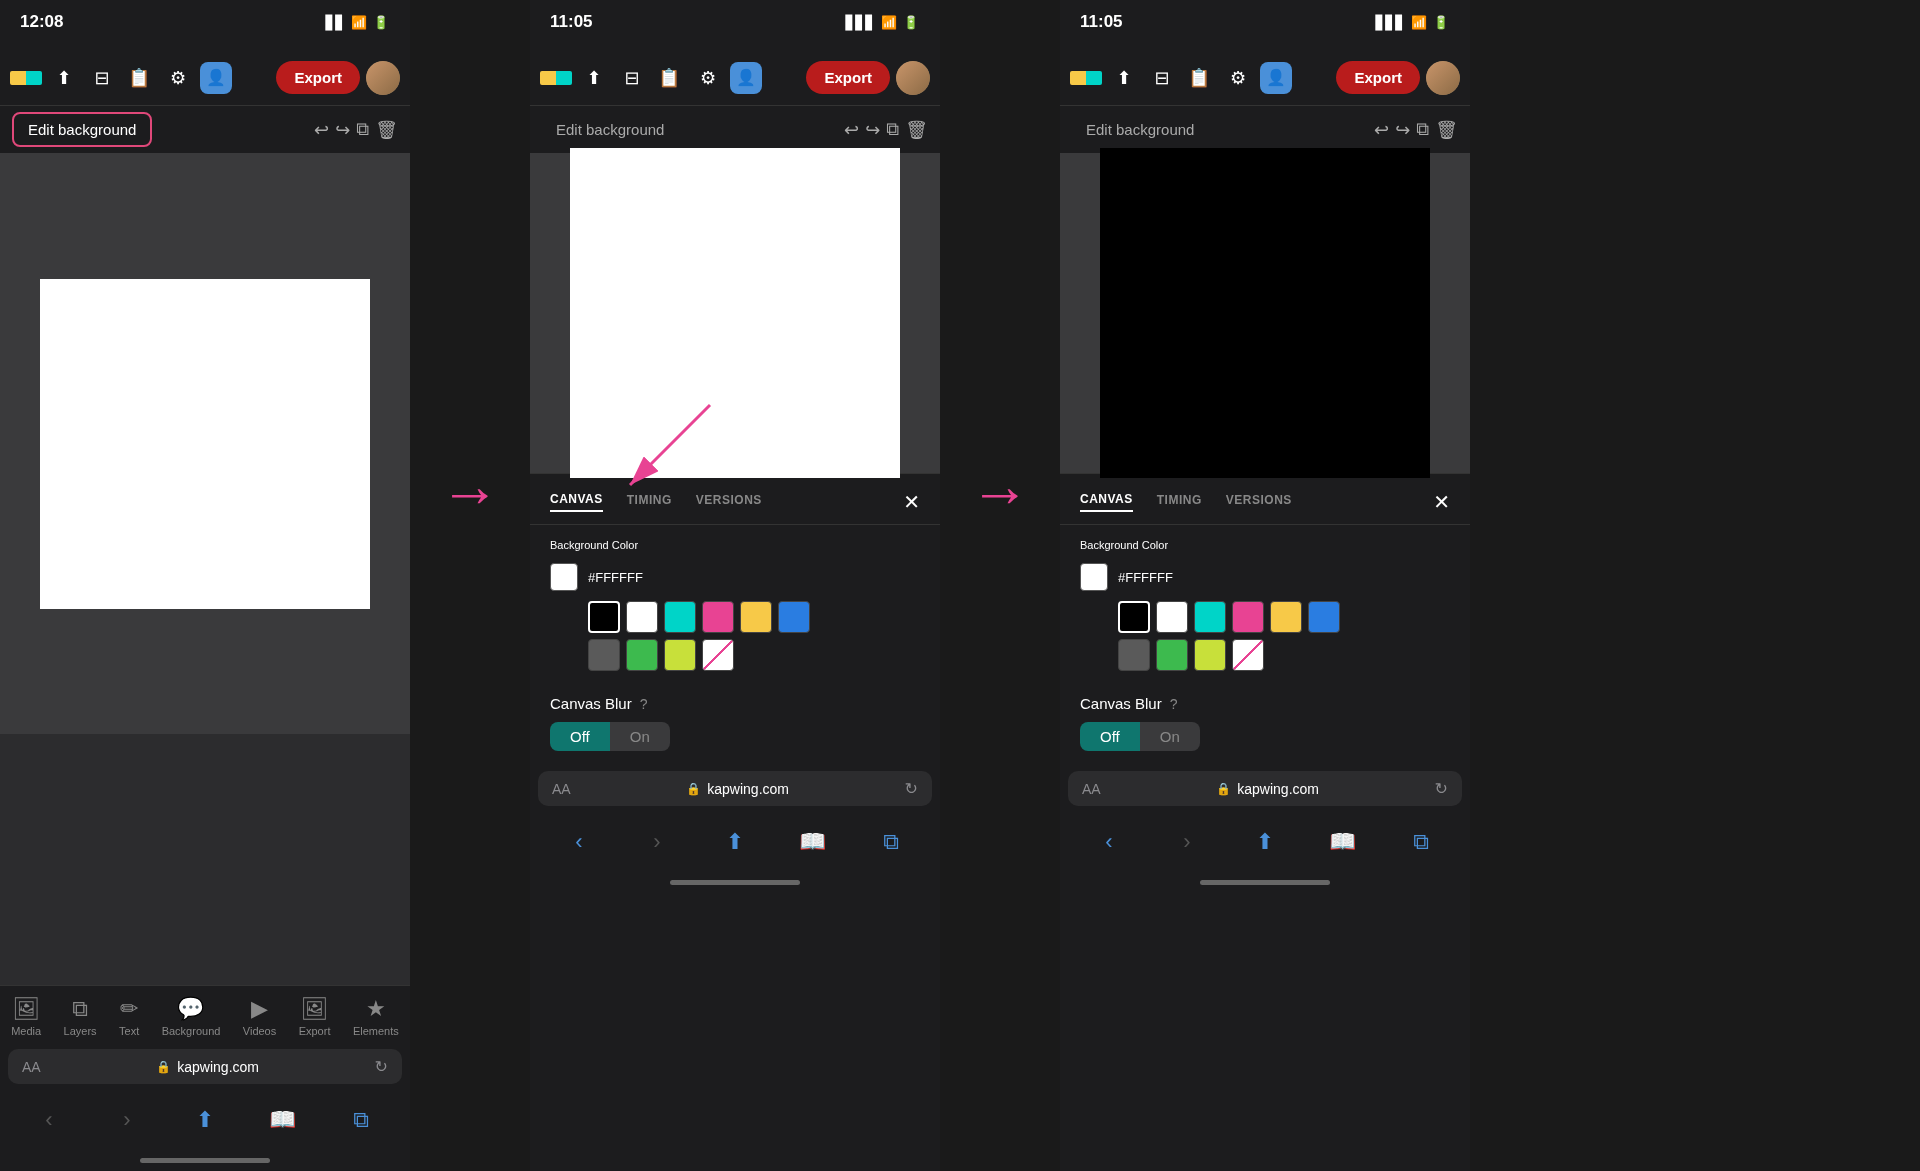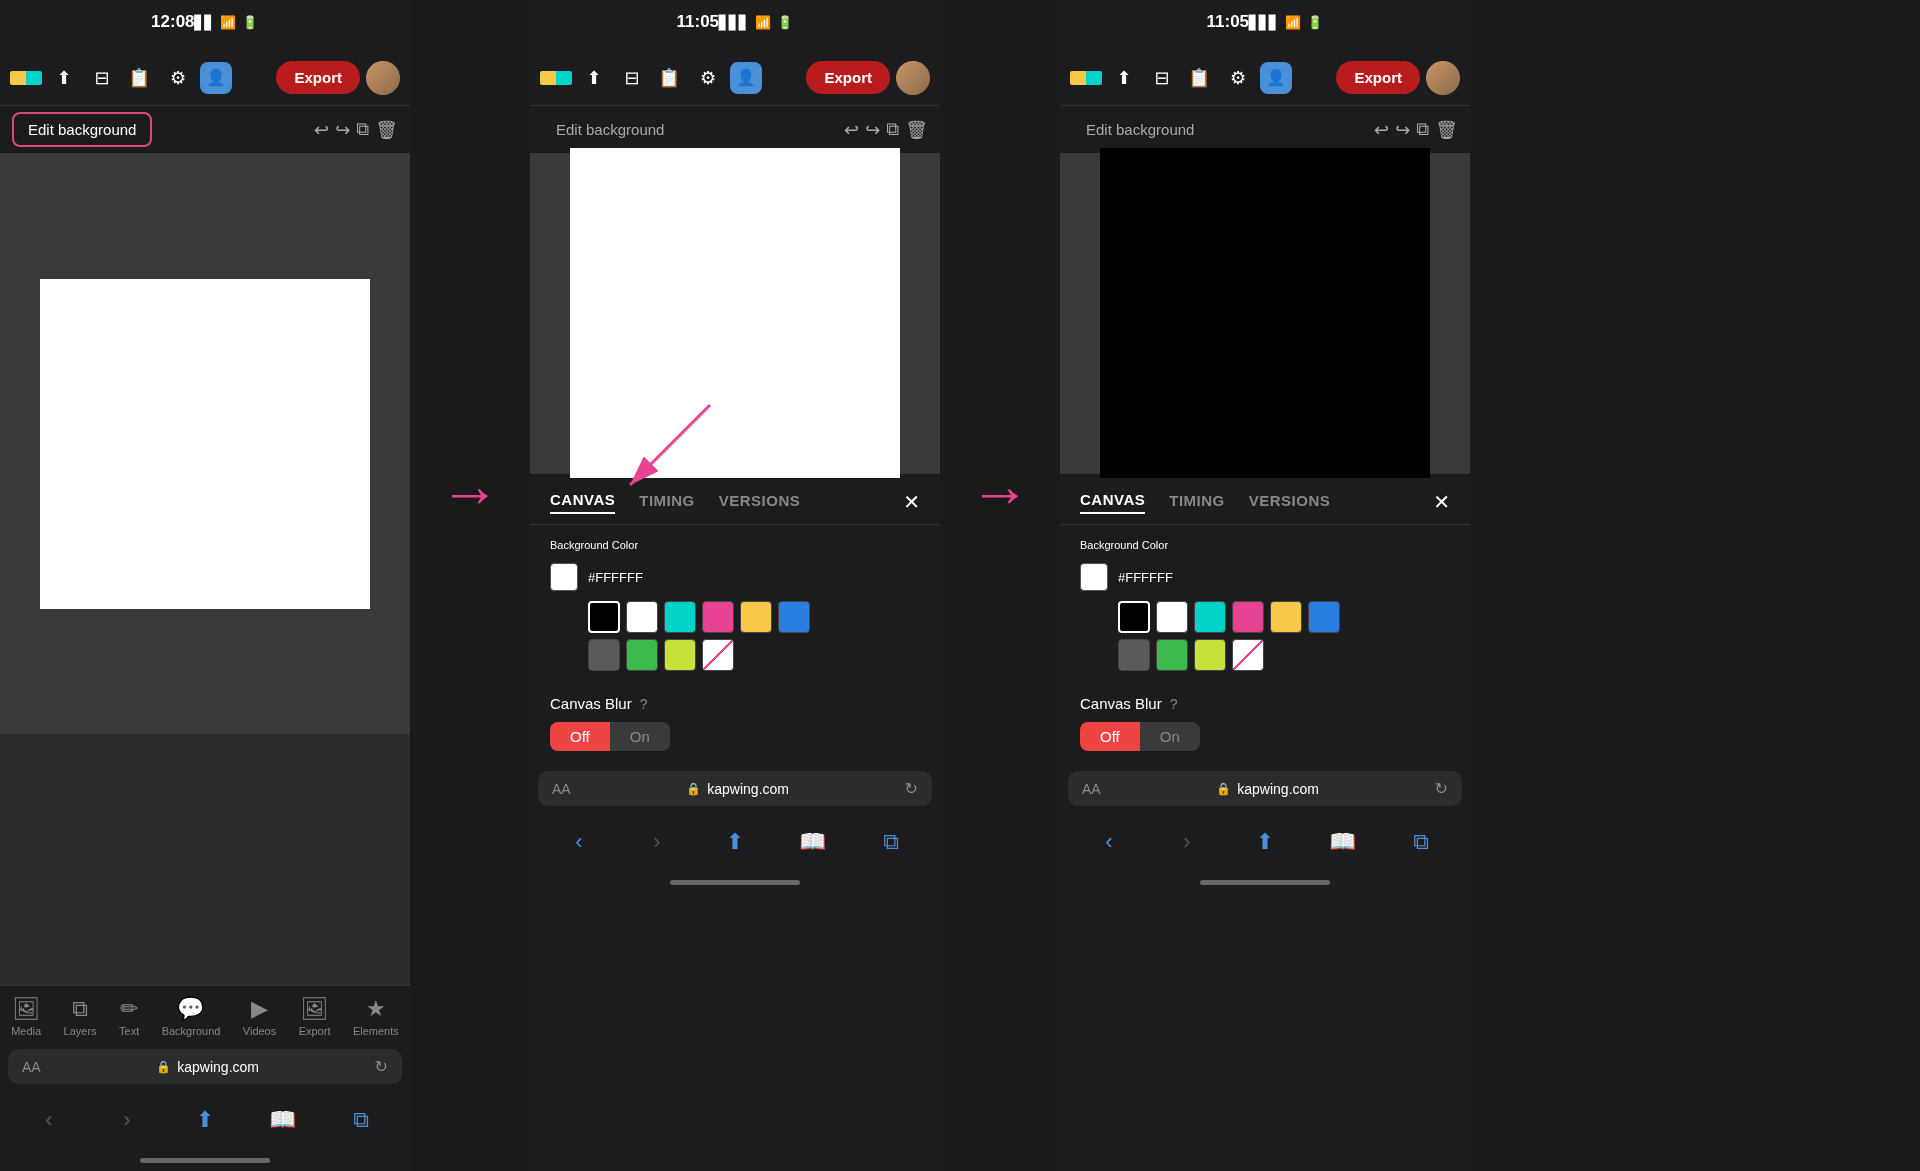--- a/index.html
+++ b/index.html
@@ -22,21 +22,21 @@
       min-height: 1171px;
       position: relative;
       display: flex;
       flex-direction: column;
       overflow: hidden;
     }
 
     
     .status-bar {
       display: flex;
-      justify-content: center;
+      justify-content: space-between;
       align-items: center;
       padding: 0 20px 6px 20px;
       color: white;
       font-size: 17px;
       font-weight: 600;
       height: 50px;
     }
     .status-right {
       display: flex;
       align-items: center;
@@ -165,21 +165,21 @@
     
     .canvas-tabs {
       display: flex;
       align-items: center;
       padding: 16px 20px 10px;
       gap: 24px;
       border-bottom: 1px solid #333;
     }
     .canvas-tab {
       color: #888;
-      font-size: 15px;
+      font-size: 12px;
       font-weight: 600;
       letter-spacing: 0.5px;
       padding-bottom: 4px;
     }
     .canvas-tab.active {
       color: white;
       border-bottom: 2px solid white;
     }
     .close-btn {
       margin-left: auto;
@@ -269,21 +269,21 @@
       display: flex;
       gap: 0;
     }
     .toggle-btn {
       padding: 6px 20px;
       font-size: 15px;
       font-weight: 500;
       border: none;
     }
     .toggle-off {
-      background: #ef4444;
+      background: #0f766e;
       color: white;
       border-radius: 8px 0 0 8px;
     }
     .toggle-on {
       background: #3a3a3c;
       color: #888;
       border-radius: 0 8px 8px 0;
     }
 
     

